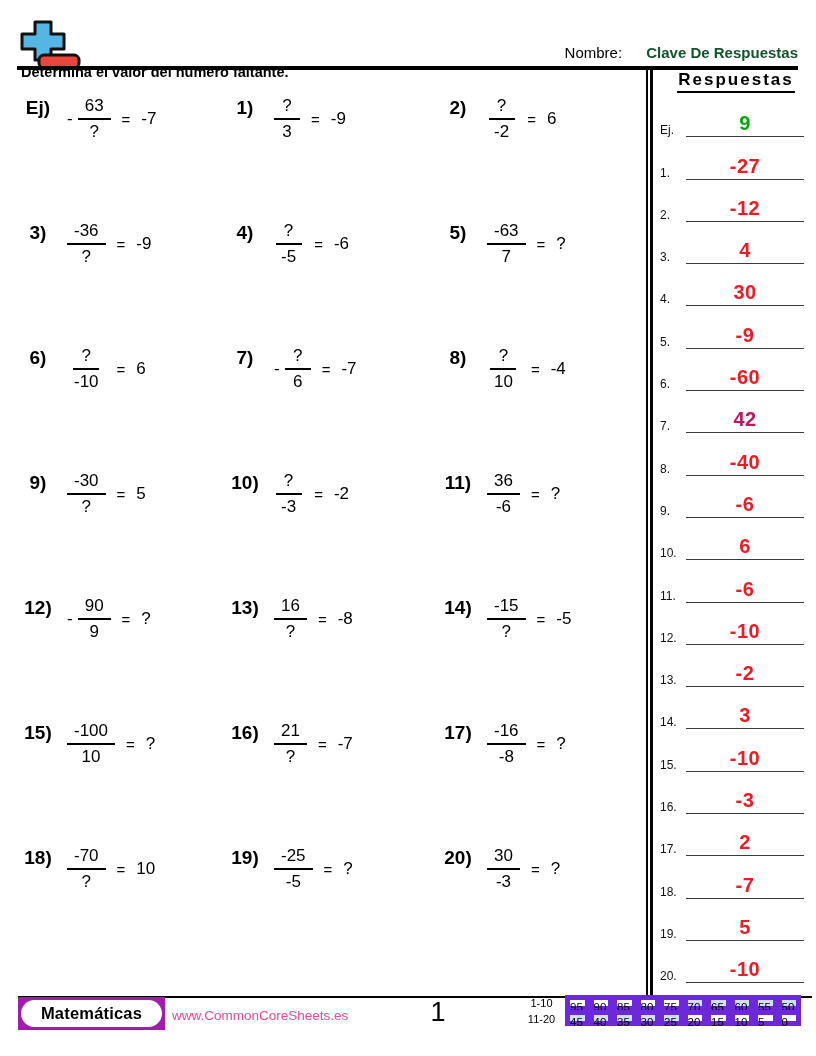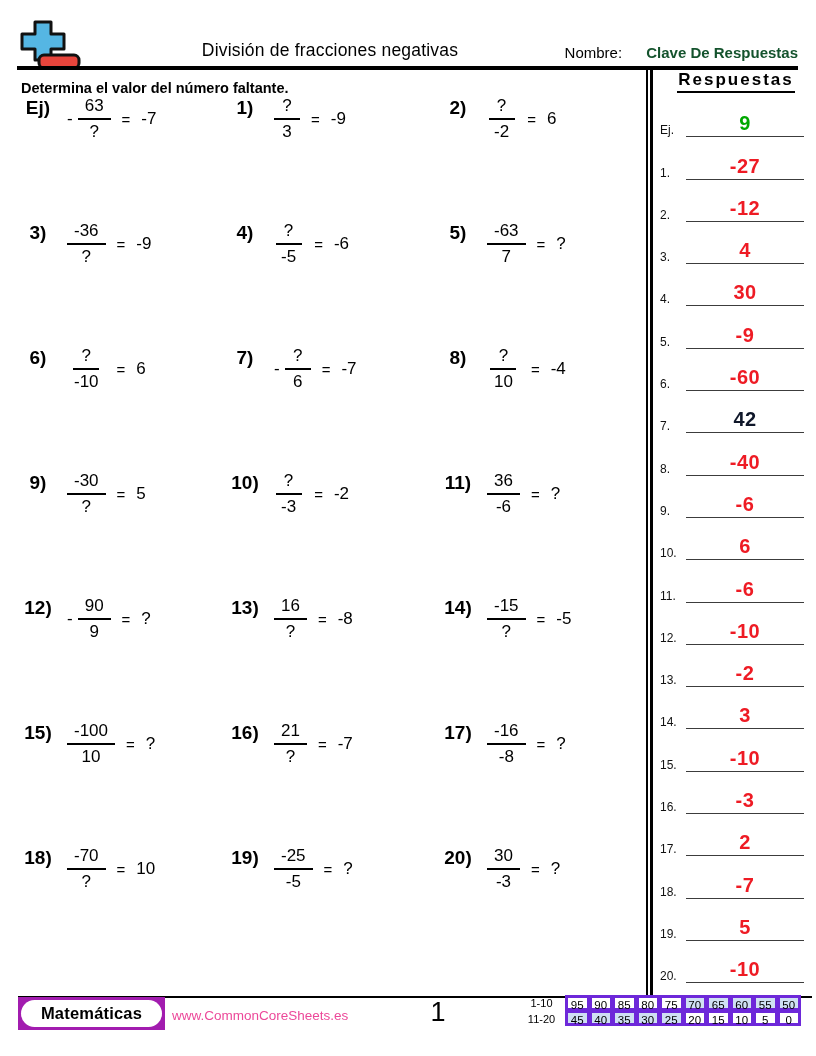--- a/index.html
+++ b/index.html
@@ -13,21 +13,21 @@
   
   .logo { position:absolute; left:20px; top:20px; width:64px; height:52px; }
   .page-title {
     position:absolute; left:150px; top:40px; width:360px; text-align:center;
     font-size:17.5px; font-weight:500; letter-spacing:.2px;
   }
   .name-area { position:absolute; right:18px; top:44px; font-size:15px; white-space:nowrap; }
   .name-label { font-weight:400; }
   .name-value { font-weight:700; color:#14532d; margin-left:20px; }
   .header-rule { position:absolute; left:17px; width:781px; top:66px; height:3.5px; background:#000; }
-  .instruction { position:absolute; left:21px; top:80px; font-size:14.5px; font-weight:700; }
+  .instruction { position:absolute; left:21px; top:64px; font-size:14.5px; font-weight:700; }
 
   
   .problems {
     position:absolute; left:20px; top:96px; width:626px;
     display:grid; grid-template-columns:207px 213px 206px; grid-auto-rows:125px;
   }
   .problem { display:flex; align-items:center; align-self:start; }
   .p-label {
     font-weight:700; font-size:19px; width:36px; text-align:center;
     margin-right:11px; align-self:flex-start; padding-top:1px;
@@ -71,37 +71,36 @@
     font-size:16.5px; font-weight:700; letter-spacing:.2px;
   }
   .website-url { position:absolute; left:172px; top:1008px; font-size:13.5px; color:#ec4899; }
   .page-number { position:absolute; left:420px; top:997px; width:36px; text-align:center; font-size:27px; font-weight:400; }
 
   .grade-table { position:absolute; left:522px; top:995px; }
   .grade-row { display:flex; }
   .grade-label { width:44px; text-align:center; padding-right:5px; font-size:11px; line-height:16px; }
   .grade-cells { display:flex; }
   .grade-cell {
-    width:24.5px; height:16px; border:3px solid #6d28d9; margin-left:-1px;
-    font-size:11.5px; line-height:14px; text-align:center; background:#fff;
+    width:24.5px; height:16px; border:5px solid #6d28d9; margin-left:-1px;
+    font-size:11.5px; line-height:14px; text-align:left; background:#fff;
   }
   .grade-row + .grade-row .grade-cell { margin-top:-1px; }
   .grade-cell.hl { background:#cfe0f3; }
 </style>
 </head>
 <body>
 
 <div class="page">
 
   <svg class="logo" viewBox="0 0 64 52">
     <path d="M15,2 h16 v12 h13 v15 h-13 v11 h-16 v-11 h-13 v-15 h13 z" fill="#55b6e3" stroke="#111" stroke-width="3" stroke-linejoin="round"></path>
     <rect x="19" y="35" width="40" height="13" rx="5" fill="#e8453c" stroke="#111" stroke-width="3"></rect>
   </svg>
 
-  <div class="page-title">División de fracciones negativas</div>
 
   <div class="name-area">
     <span class="name-label">Nombre:</span>
     <span class="name-value">Clave De Respuestas</span>
   </div>
 
   <div class="header-rule"></div>
   <div class="instruction">Determina el valor del número faltante.</div>
 
   <div class="problems">
@@ -364,21 +363,21 @@
       </div>
         <div class="ans-entry">
         <span class="ans-label">6.</span>
         <span class="ans-line">
           <span class="ans-value" style="color: rgb(238, 27, 36);">-60</span>
         </span>
       </div>
         <div class="ans-entry">
         <span class="ans-label">7.</span>
         <span class="ans-line">
-          <span class="ans-value" style="color: #0f172a;">42</span>
+          <span class="ans-value" style="color: #be185d;">42</span>
         </span>
       </div>
         <div class="ans-entry">
         <span class="ans-label">8.</span>
         <span class="ans-line">
           <span class="ans-value" style="color: rgb(238, 27, 36);">-40</span>
         </span>
       </div>
         <div class="ans-entry">
         <span class="ans-label">9.</span>

